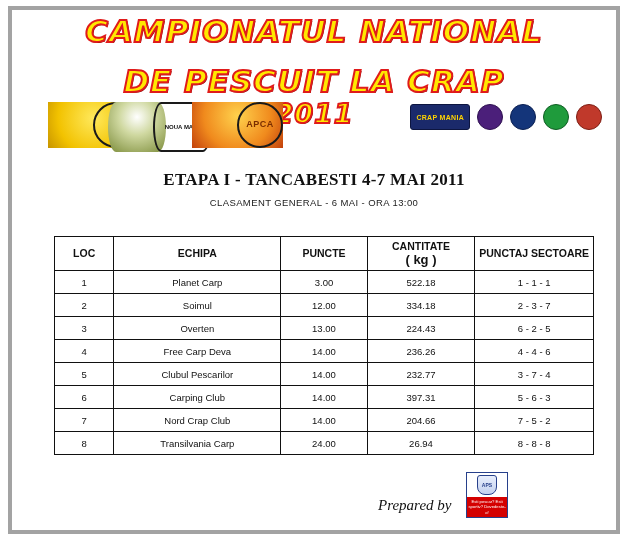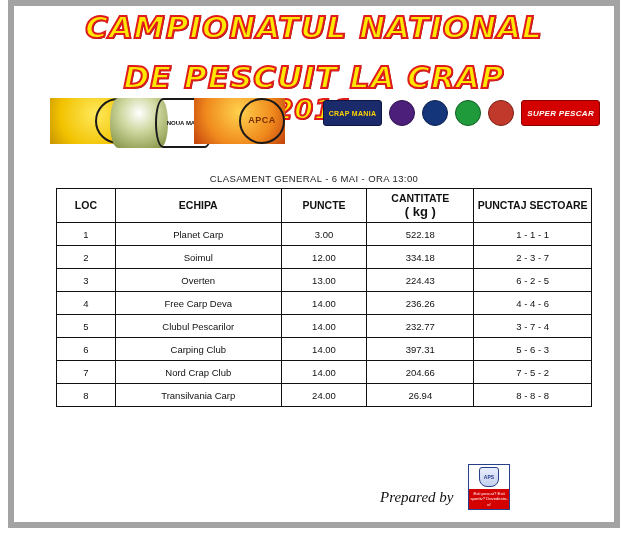--- a/index.html
+++ b/index.html
@@ -11,24 +11,24 @@
     width: 628px;
     height: 542px;
     background: #ffffff;
     font-family: "Liberation Sans", sans-serif;
     position: relative;
     overflow: hidden;
   }
   .page {
     position: absolute;
     left: 8px;
-    top: 0;
+    top: 6px;
     width: 612px;
     height: 528px;
-    border: 6px solid #a3a3a3;
+    border: 4px solid #a3a3a3;
     background: #ffffff;
     overflow: hidden;
   }
 
   
   .banner {
     position: relative;
     height: 88px;
     padding-top: 4px;
     text-align: center;
@@ -114,21 +114,21 @@
     font-size: 17px;
     color: #111;
     margin-top: 14px;
     letter-spacing: .3px;
   }
   .stage-sub {
     text-align: center;
     font-family: "Liberation Sans", sans-serif;
     font-size: 9.5px;
     color: #222;
-    margin-top: 21px;
+    margin-top: 7px;
     letter-spacing: .4px;
   }
 
   
   .watermark {
     position: absolute;
     left: 0; right: 0;
     top: 170px;
     pointer-events: none;
     text-align: center;
@@ -164,21 +164,21 @@
     left: 58px; top: 36px;
     width: 74px; height: 74px;
     border-radius: 50%;
     border: 2px solid rgba(190,190,190,0.5);
   }
 
   
   .table-wrap {
     position: relative;
     z-index: 2;
-    margin: 4px 22px 0 22px;
+    margin: 28px 22px 0 22px;
     padding-left: 20px;
   }
   table {
     width: 100%;
     border-collapse: collapse;
     background: transparent;
   }
   th, td {
     border: 1px solid #111;
     text-align: center;
@@ -291,24 +291,24 @@
         <span class="txt">APCA</span>
       </div>
     </div>
 
     <div class="sponsors">
       <div class="sp sp-crapmania">CRAP MANIA</div>
       <div class="sp sp-round sp-r1"></div>
       <div class="sp sp-round sp-r2"></div>
       <div class="sp sp-round sp-r3"></div>
       <div class="sp sp-round sp-r4"></div>
-      <div class="sp sp-super">SUPER PESCAR</div>
     </div>
   </div>
 
+  <div class="stage-title">ETAPA I - TANCABESTI 4-7 MAI 2011</div>
   <div class="stage-sub">CLASAMENT GENERAL - 6 MAI - ORA 13:00</div>
 
 
   <div class="table-wrap">
     <table>
       <thead>
         <tr>
           <th class="col-loc">LOC</th>
           <th class="col-team">ECHIPA</th>
           <th class="col-points">PUNCTE</th>

